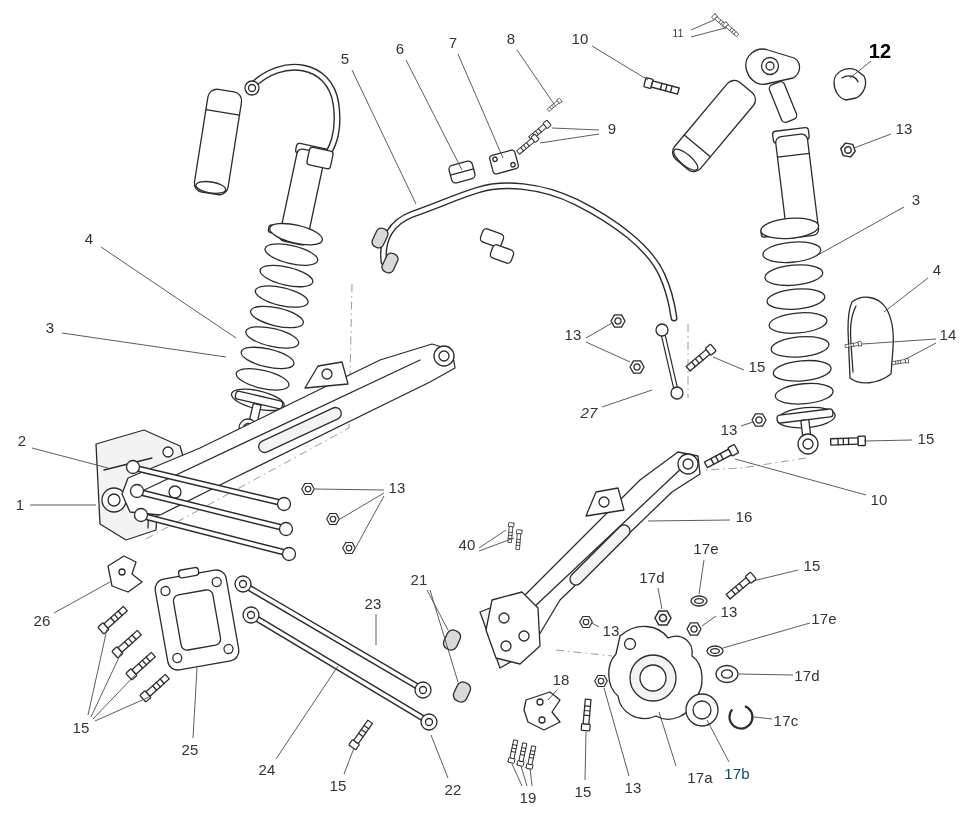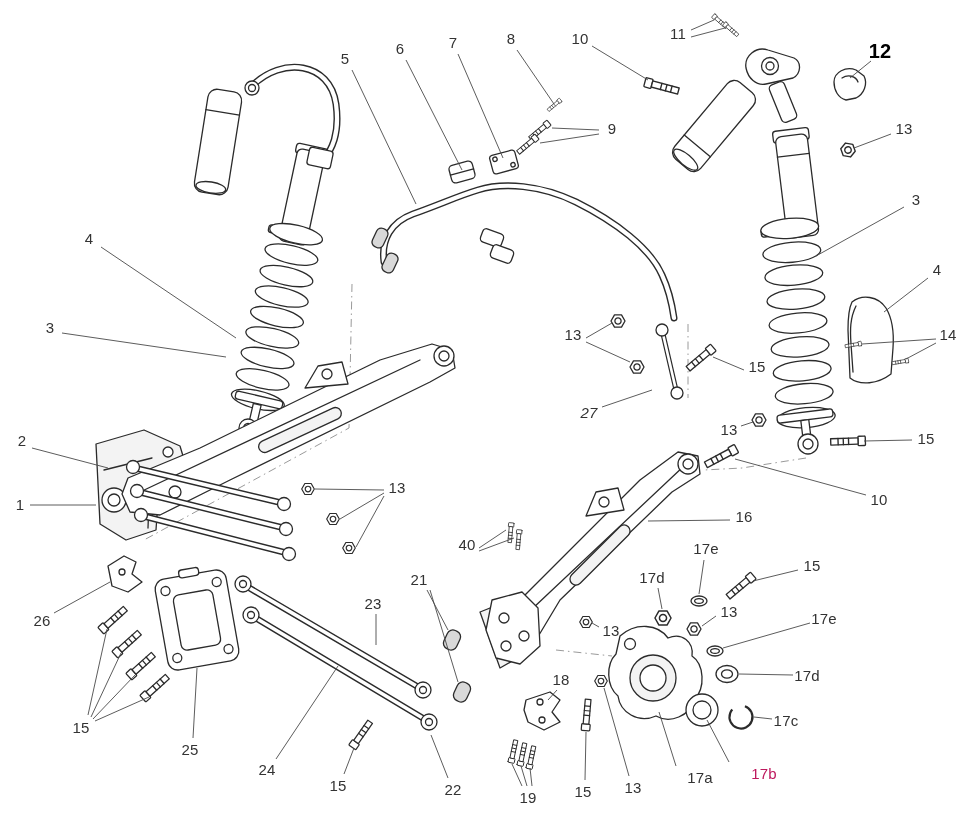--- a/index.html
+++ b/index.html
@@ -382,21 +382,21 @@
         <polyline points="729,762 707,720" class="leader" stroke="#4a4a4a"></polyline>
       </g>
   </svg>
 
   <div id="callouts">
       <div class="callout" style="left: 345px; top: 58px; color: rgb(51, 51, 51); font-size: 15px;">5</div>
       <div class="callout" style="left: 400px; top: 48px; color: rgb(51, 51, 51); font-size: 15px;">6</div>
       <div class="callout" style="left: 453px; top: 42px; color: rgb(51, 51, 51); font-size: 15px;">7</div>
       <div class="callout" style="left: 511px; top: 38px; color: rgb(51, 51, 51); font-size: 15px;">8</div>
       <div class="callout" style="left: 580px; top: 38px; color: rgb(51, 51, 51); font-size: 15px;">10</div>
-      <div class="callout" style="left: 678px; top: 33px; color: rgb(51, 51, 51); font-size: 15px;">11</div>
+      <div class="callout" style="left: 678px; top: 33px; color: rgb(51, 51, 51); font-size: 10px;">11</div>
       <div class="callout" style="left: 880px; top: 51px; color: #000000; font-size: 20px; font-weight: bold;">12</div>
       <div class="callout" style="left: 612px; top: 128px; color: rgb(51, 51, 51); font-size: 15px;">9</div>
       <div class="callout" style="left: 904px; top: 128px; color: rgb(51, 51, 51); font-size: 15px;">13</div>
       <div class="callout" style="left: 916px; top: 199px; color: rgb(51, 51, 51); font-size: 15px;">3</div>
       <div class="callout" style="left: 89px; top: 238px; color: rgb(51, 51, 51); font-size: 15px;">4</div>
       <div class="callout" style="left: 937px; top: 269px; color: rgb(51, 51, 51); font-size: 15px;">4</div>
       <div class="callout" style="left: 50px; top: 327px; color: rgb(51, 51, 51); font-size: 15px;">3</div>
       <div class="callout" style="left: 573px; top: 334px; color: rgb(51, 51, 51); font-size: 15px;">13</div>
       <div class="callout" style="left: 948px; top: 334px; color: rgb(51, 51, 51); font-size: 15px;">14</div>
       <div class="callout" style="left: 757px; top: 366px; color: rgb(51, 51, 51); font-size: 15px;">15</div>
@@ -423,15 +423,15 @@
       <div class="callout" style="left: 786px; top: 720px; color: rgb(51, 51, 51); font-size: 15px;">17c</div>
       <div class="callout" style="left: 81px; top: 727px; color: rgb(51, 51, 51); font-size: 15px;">15</div>
       <div class="callout" style="left: 190px; top: 749px; color: rgb(51, 51, 51); font-size: 15px;">25</div>
       <div class="callout" style="left: 267px; top: 769px; color: rgb(51, 51, 51); font-size: 15px;">24</div>
       <div class="callout" style="left: 338px; top: 785px; color: rgb(51, 51, 51); font-size: 15px;">15</div>
       <div class="callout" style="left: 453px; top: 789px; color: rgb(51, 51, 51); font-size: 15px;">22</div>
       <div class="callout" style="left: 528px; top: 797px; color: rgb(51, 51, 51); font-size: 15px;">19</div>
       <div class="callout" style="left: 583px; top: 791px; color: rgb(51, 51, 51); font-size: 15px;">15</div>
       <div class="callout" style="left: 633px; top: 787px; color: rgb(51, 51, 51); font-size: 15px;">13</div>
       <div class="callout" style="left: 700px; top: 777px; color: rgb(51, 51, 51); font-size: 15px;">17a</div>
-      <div class="callout" style="left: 764px; top: 773px; color: #be185d; font-size: 15px;">17b</div>
+      <div class="callout" style="left: 737px; top: 773px; color: #0c4a6e; font-size: 15px;">17b</div>
     </div>
 </div>
 
 </body></html>

